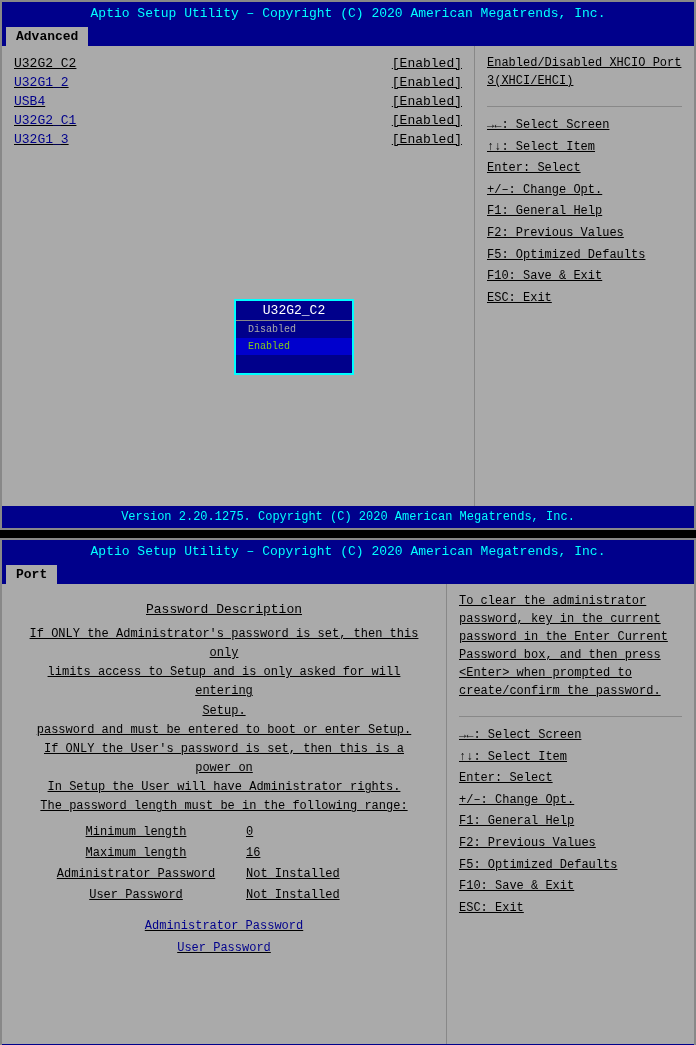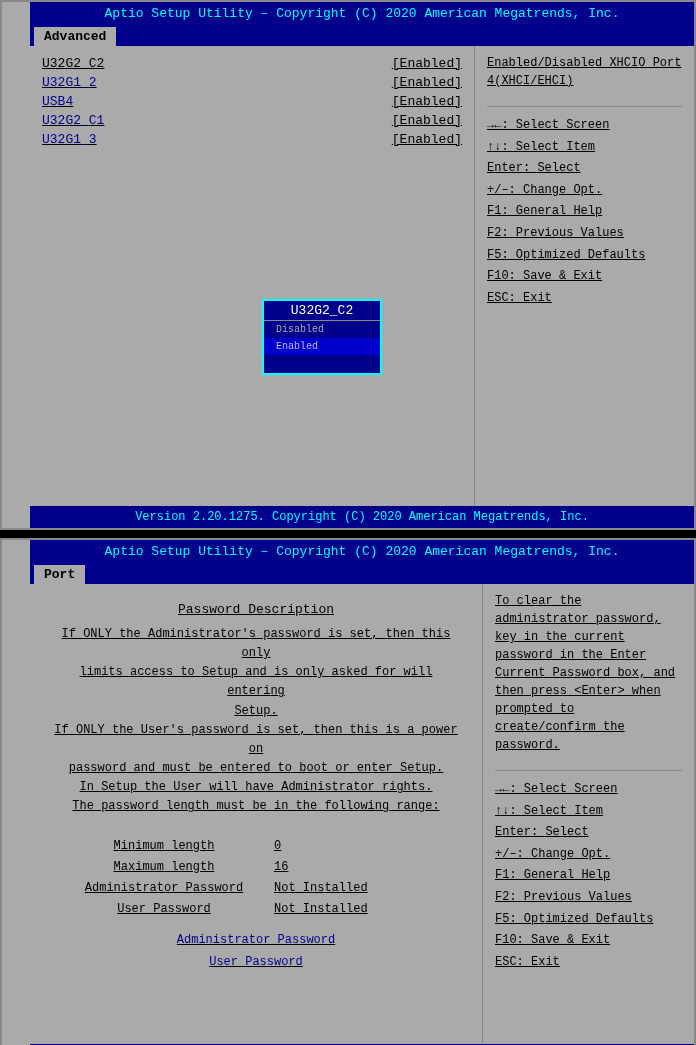--- a/index.html
+++ b/index.html
@@ -7,21 +7,20 @@
       background: #000;
       font-family: 'Courier New', Courier, monospace;
       font-size: 13px;
       width: 696px;
     }
 
     .screen {
       width: 696px;
       background: #aaaaaa;
       border: 2px solid #888;
-      padding-left: 28px;
     }
 
     
     .top-bar {
       background: #00008b;
       color: #00ffff;
       text-align: center;
       padding: 4px 0;
       font-size: 13px;
     }
@@ -144,21 +143,21 @@
     .dropdown-option {
       padding: 3px 12px;
       color: #aaaaaa;
       font-size: 10px;
       cursor: default;
       background: #00008b;
     }
 
     .dropdown-option.highlighted {
       background: #0000cd;
-      color: #c4b5fd;
+      color: #84cc16;
     }
 
     
     .screen2 {
       margin-top: 4px;
     }
 
     
     .password-content {
       padding: 8px 12px;
@@ -188,21 +187,21 @@
       background: #000;
     }
 
     .left-panel-pw {
       flex: 1;
       padding: 8px 12px;
       background: #aaaaaa;
     }
 
     .right-panel-pw {
-      width: 212px;
+      width: 248px;
       padding: 8px 12px;
       background: #aaaaaa;
       border-left: 1px solid #888;
       font-size: 12px;
     }
   </style>
 </head>
 <body>
 
 <div class="screen">
@@ -249,21 +248,21 @@
           </div>
           <div class="dropdown-option">Disabled</div>
           <div class="dropdown-option highlighted">Enabled</div>
           <div style="height:18px; background:#00008b;"></div>
         </div>
       </div>
 
     </div>
 
     <div class="right-panel">
-      <div class="help-text">Enabled/Disabled XHCIO Port 4(XHCI/EHCI)</div>
+      <div class="help-text">Enabled/Disabled XHCIO Port 3(XHCI/EHCI)</div>
       <div class="divider"></div>
       <div class="shortcut-list">
         <div>→←: Select Screen</div>
         <div>↑↓: Select Item</div>
         <div>Enter: Select</div>
         <div>+/–: Change Opt.</div>
         <div>F1: General Help</div>
         <div>F2: Previous Values</div>
         <div>F5: Optimized Defaults</div>
         <div>F10: Save &amp; Exit</div>
@@ -296,26 +295,26 @@
   <div class="content-area">
 
     <div class="left-panel-pw">
       <div class="password-content">
 
         <div style="font-size:13px; color:#000; margin-bottom:4px;">Password Description</div>
 
         <div>If ONLY the Administrator's password is set, then this only</div>
         <div>limits access to Setup and is only asked for will entering</div>
         <div>Setup.</div>
+        <div>password and must be entered to boot or enter Setup.</div>
         <div>If ONLY the User's password is set, then this is a power on</div>
-        <div>password and must be entered to boot or enter Setup.</div>
         <div>In Setup the User will have Administrator rights.</div>
         <div>The password length must be in the following range:</div>
 
-        <div style="margin-top: 20px;">
+        <div style="margin-top: 6px;">
           <div class="pw-row">
             <span class="pw-label">Minimum length</span>
             <span class="pw-value">0</span>
           </div>
           <div class="pw-row">
             <span class="pw-label">Maximum length</span>
             <span class="pw-value">16</span>
           </div>
           <div class="pw-row">
             <span class="pw-label">Administrator Password</span>

